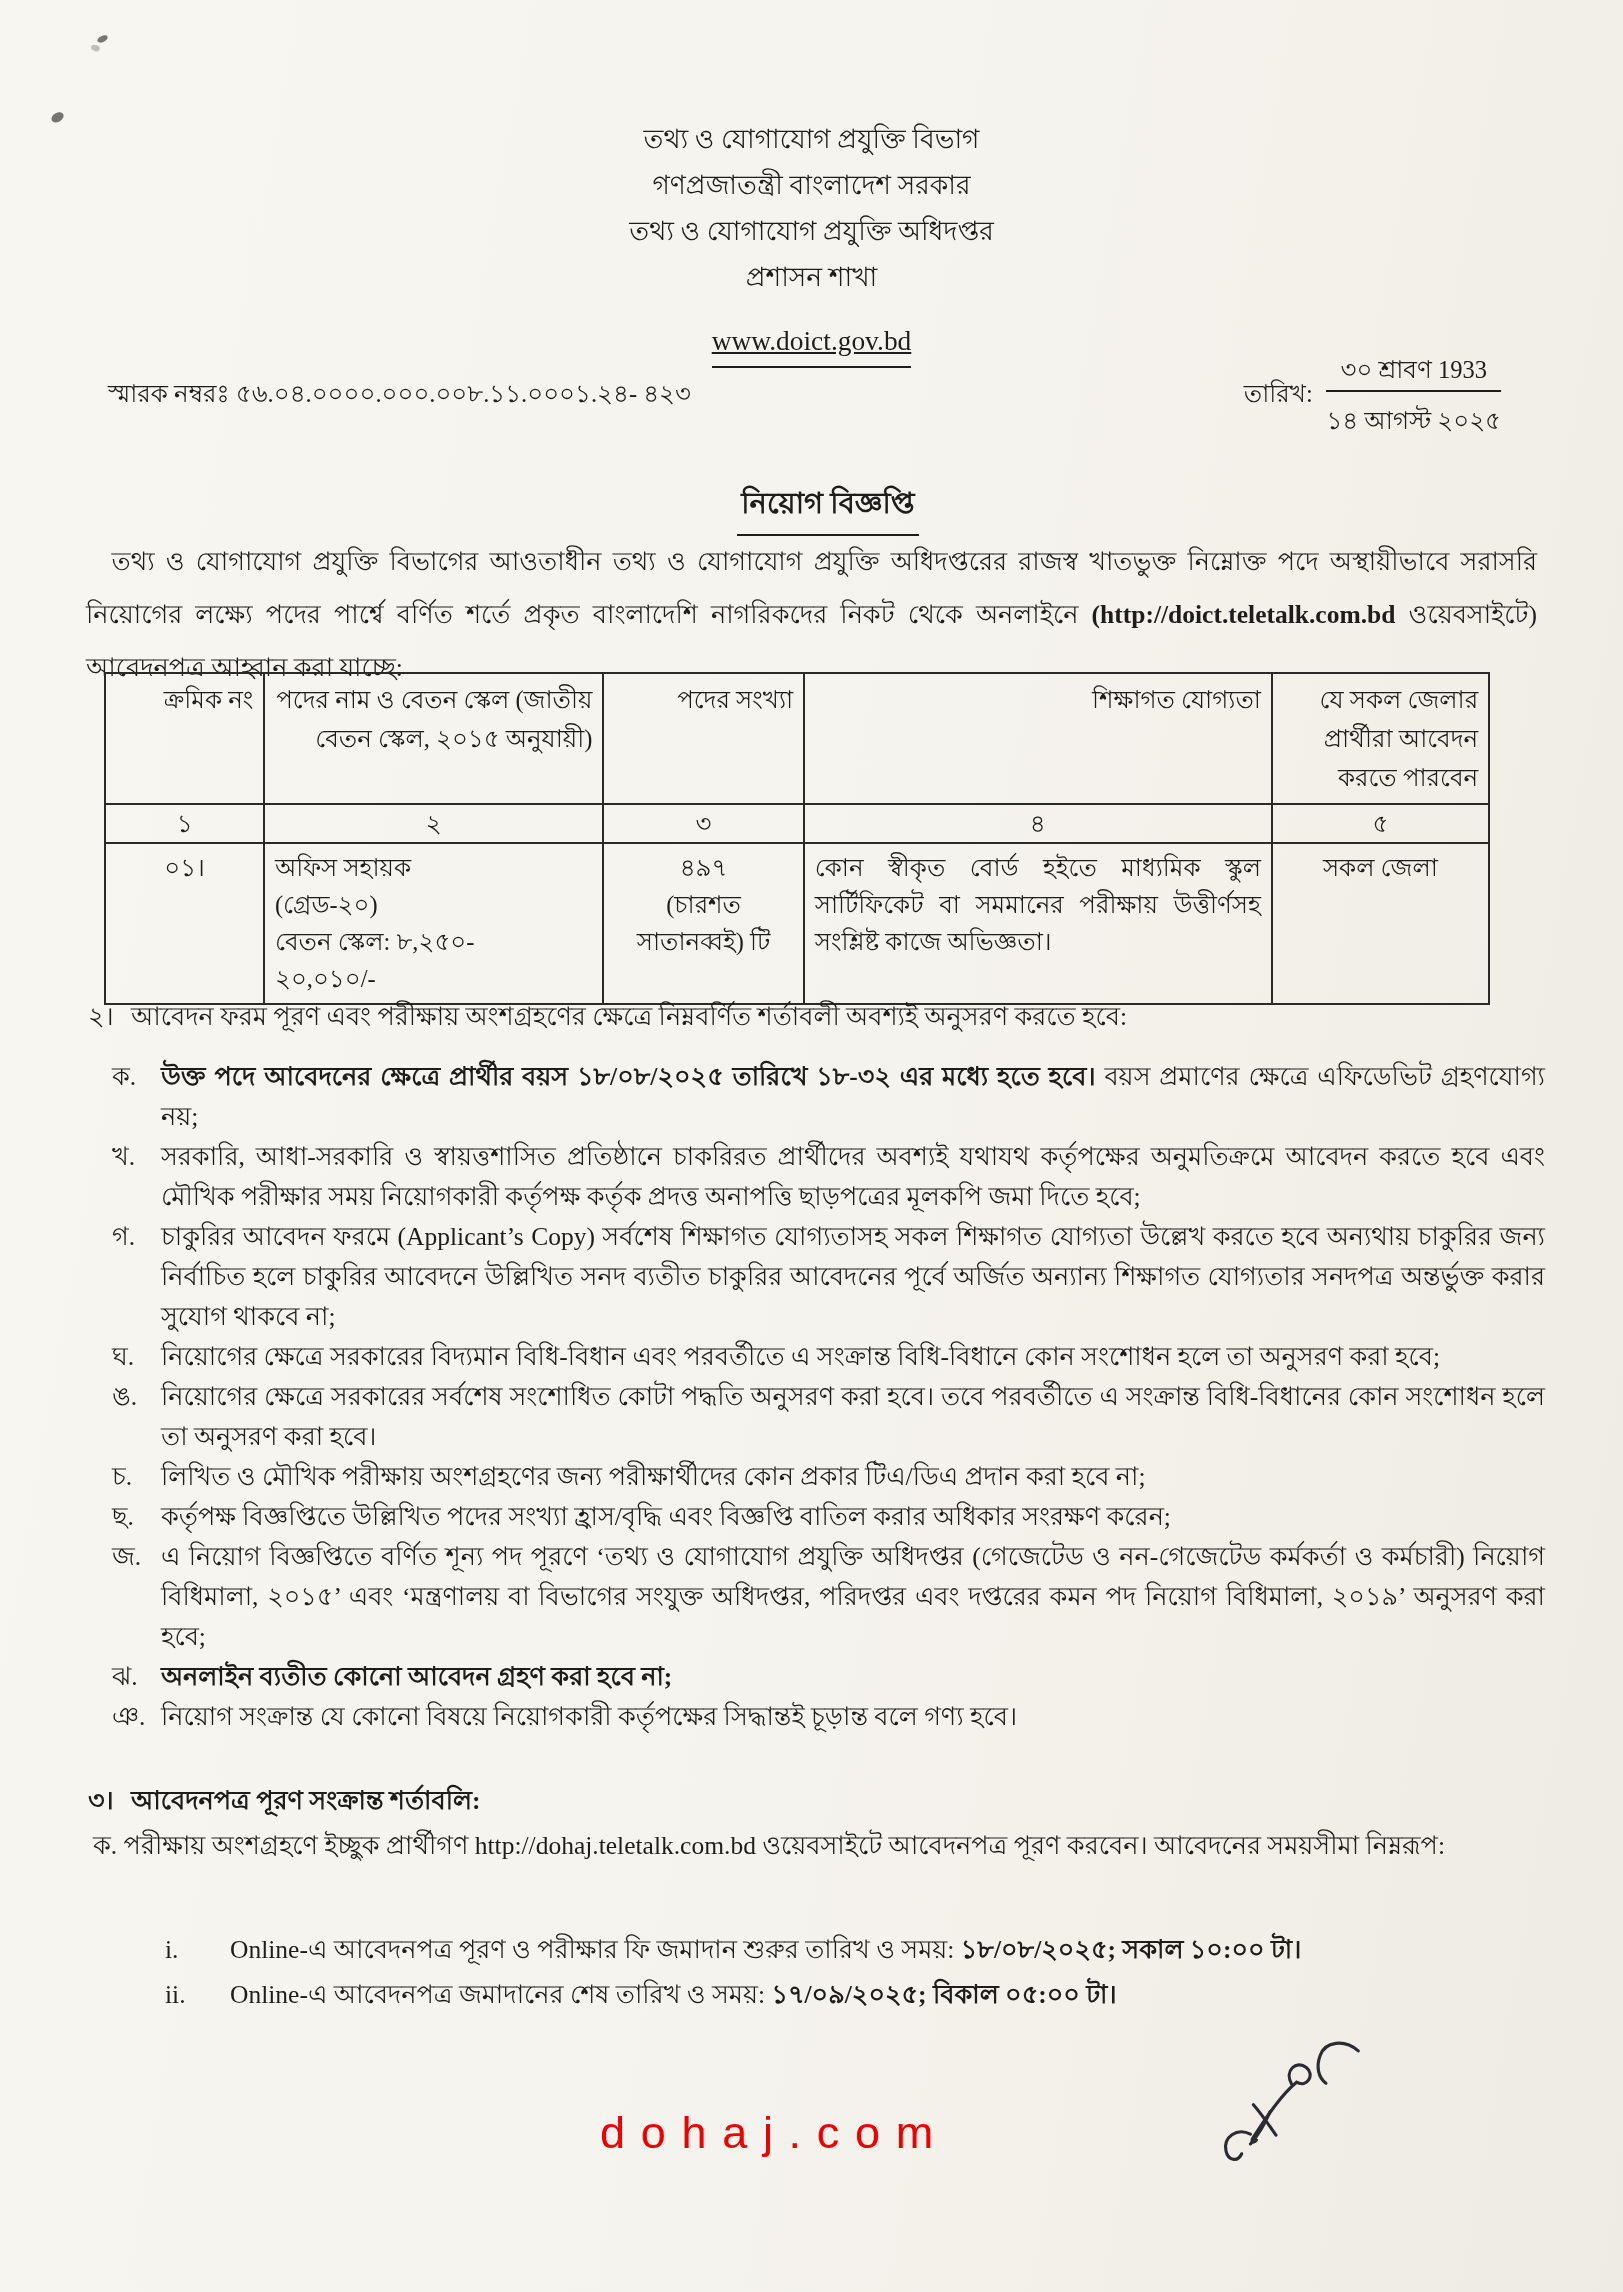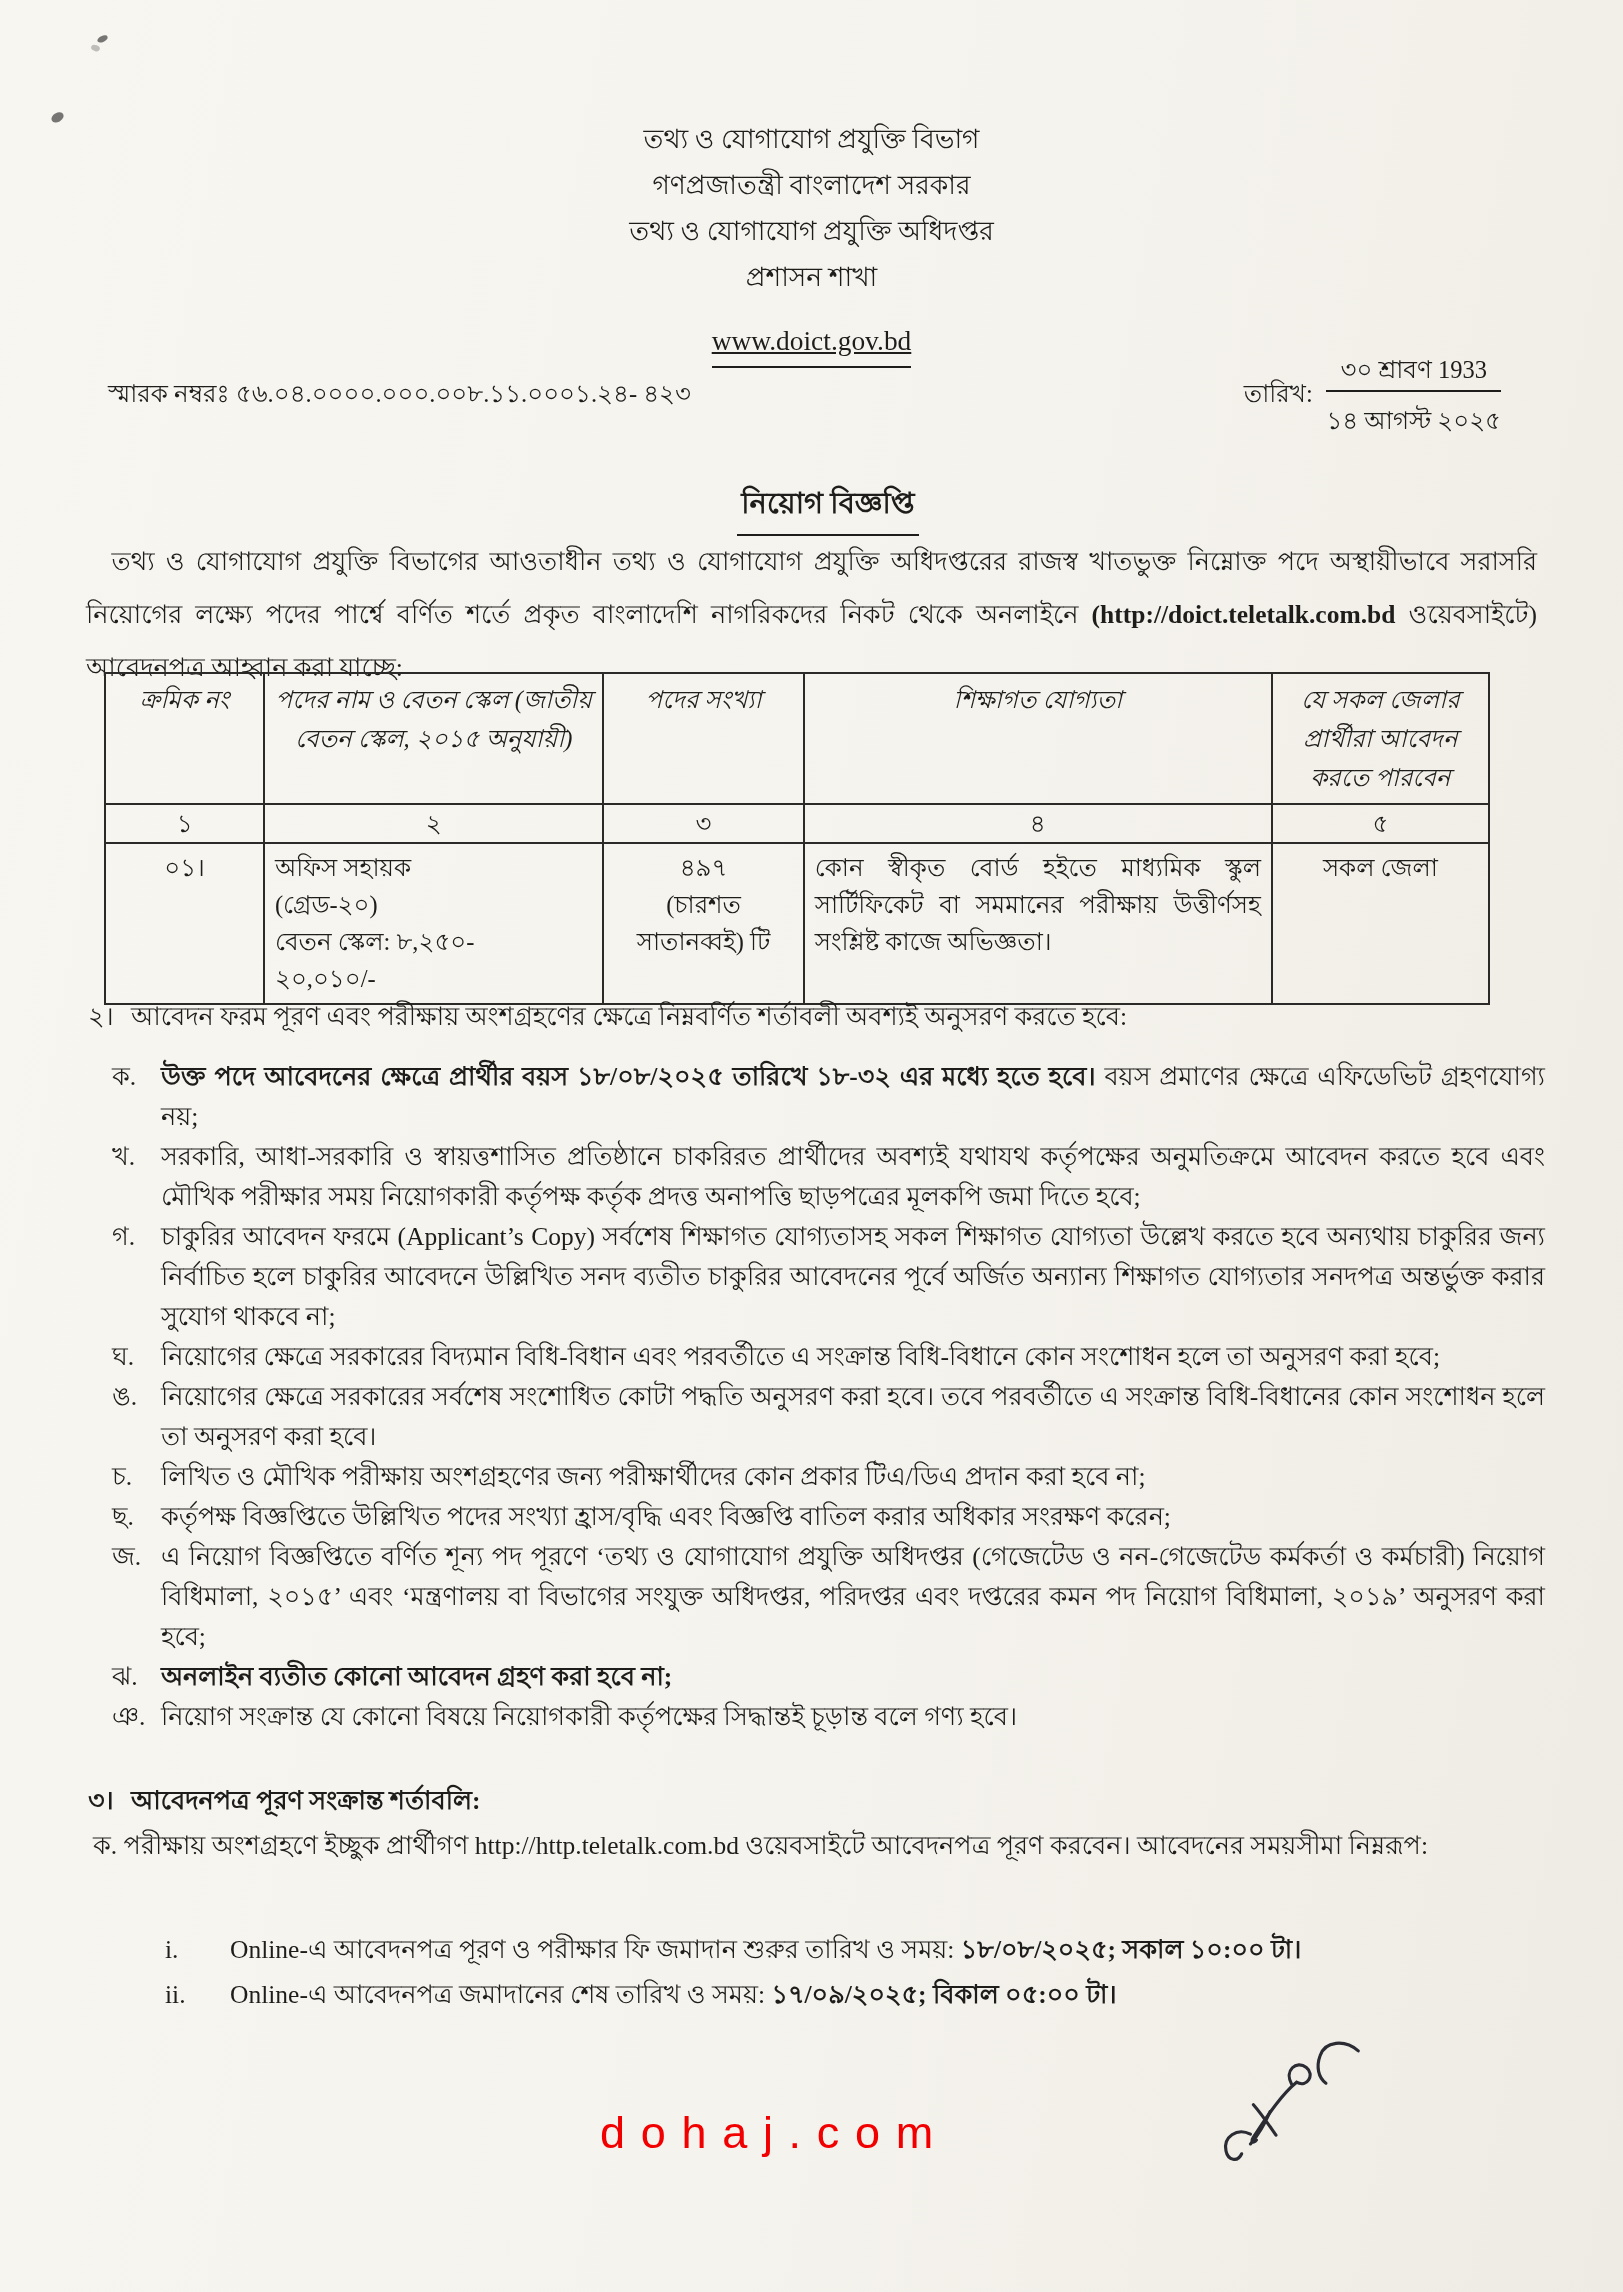--- a/index.html
+++ b/index.html
@@ -34,21 +34,21 @@
     border-bottom:2.9px solid #1e1d1b;padding:0 3.9px 4.9px 3.9px;}
 
   .intro{position:absolute;top:535px;left:86px;width:1451px;
     font-size:25.5px;line-height:53px;text-align:justify;text-indent:25.5px;}
   .intro .url{font-weight:bold;margin-top:22px;}
 
   .tbl{position:absolute;top:672px;left:104px;width:1386px;
     border-collapse:collapse;font-size:24.5px;}
   .tbl th,.tbl td{border:2px solid #2b2a28;padding:5.9px 9.8px;vertical-align:top;}
   .tbl{border:2.9px solid #2b2a28;}
-  .tbl th{font-weight:normal;text-align:center;line-height:39px;font-style:italic;}
+  .tbl th{font-weight:normal;text-align:right;line-height:39px;}
   .tbl .nums td{text-align:center;line-height:29px;padding:3.9px;}
   .tbl td{line-height:37px;}
   .c-serial{width:11.5%;text-align:center;}
   .c-post{width:24.5%;}
   .c-count{width:14.5%;text-align:center;}
   .c-qual{width:33.8%;text-align:justify;}
   .c-dist{width:15.7%;text-align:center;}
 
   .sec-head{position:absolute;left:88px;display:flex;font-size:25.5px;line-height:41px;}
   .sec-head .num{width:43px;flex:none;}
@@ -195,21 +195,21 @@
       <span class="body"><span class="b"></span><span>নিয়োগ সংক্রান্ত যে কোনো বিষয়ে নিয়োগকারী কর্তৃপক্ষের সিদ্ধান্তই চূড়ান্ত বলে গণ্য হবে।</span></span>
     </div>
   </div>
 
   <div class="sec-head sec3">
     <span class="num">৩।</span>
     <span>আবেদনপত্র পূরণ সংক্রান্ত শর্তাবলি:</span>
   </div>
 
   <div class="sec3-ka">
-    <span>ক.</span><span> পরীক্ষায় অংশগ্রহণে ইচ্ছুক প্রার্থীগণ </span><span class="url">http://http.teletalk.com.bd</span><span> ওয়েবসাইটে আবেদনপত্র পূরণ করবেন। আবেদনের সময়সীমা নিম্নরূপ:</span>
+    <span>ক.</span><span> পরীক্ষায় অংশগ্রহণে ইচ্ছুক প্রার্থীগণ </span><span class="url">http://dohaj.teletalk.com.bd</span><span> ওয়েবসাইটে আবেদনপত্র পূরণ করবেন। আবেদনের সময়সীমা নিম্নরূপ:</span>
   </div>
 
   <div class="romans">
     <div class="roman">
       <span class="lbl">i.</span>
       <span><span>Online-এ আবেদনপত্র পূরণ ও পরীক্ষার ফি জমাদান শুরুর তারিখ ও সময়: </span><span class="b">১৮/০৮/২০২৫; সকাল ১০:০০ টা।</span></span>
     </div>
     <div class="roman">
       <span class="lbl">ii.</span>
       <span><span>Online-এ আবেদনপত্র জমাদানের শেষ তারিখ ও সময়: </span><span class="b">১৭/০৯/২০২৫; বিকাল ০৫:০০ টা।</span></span>

